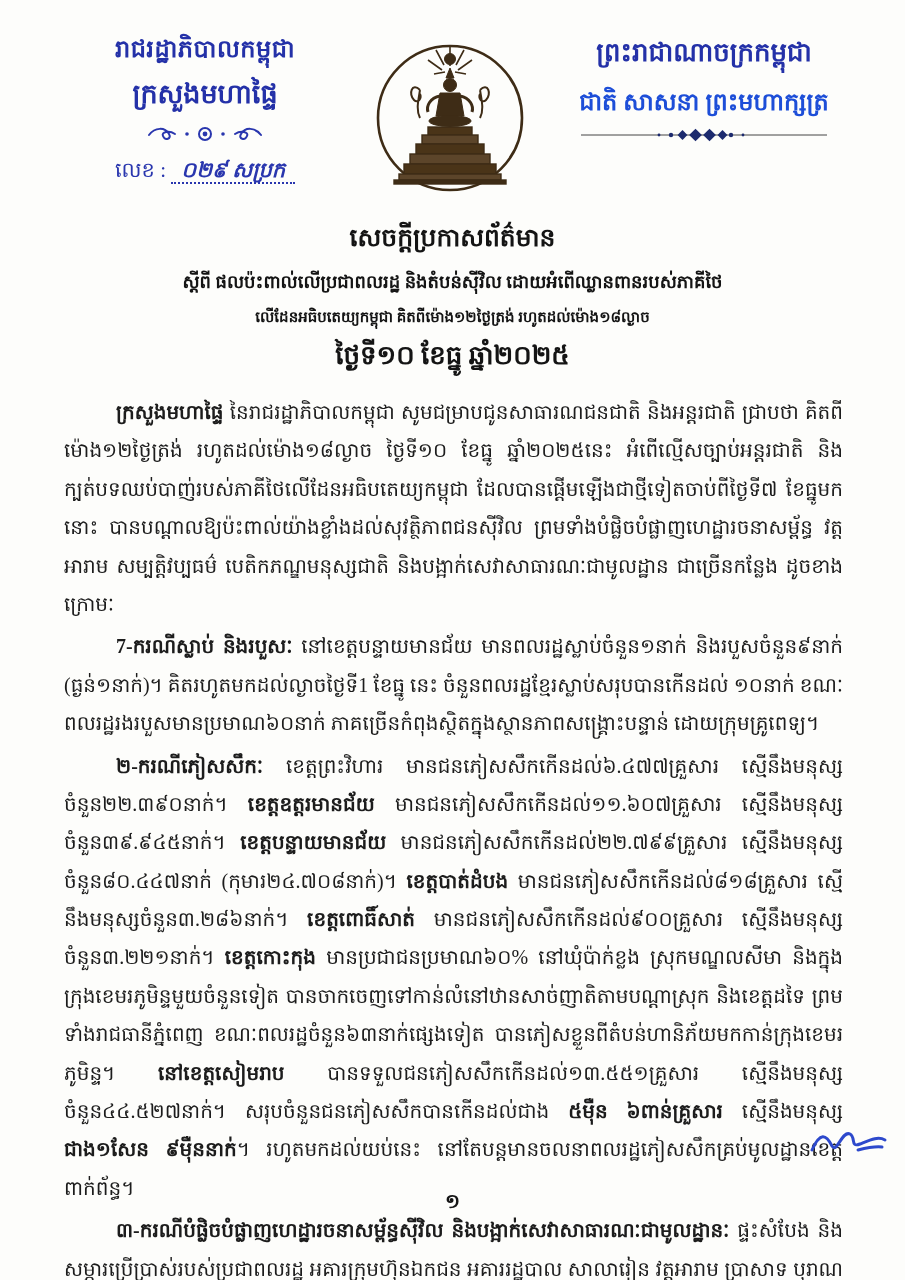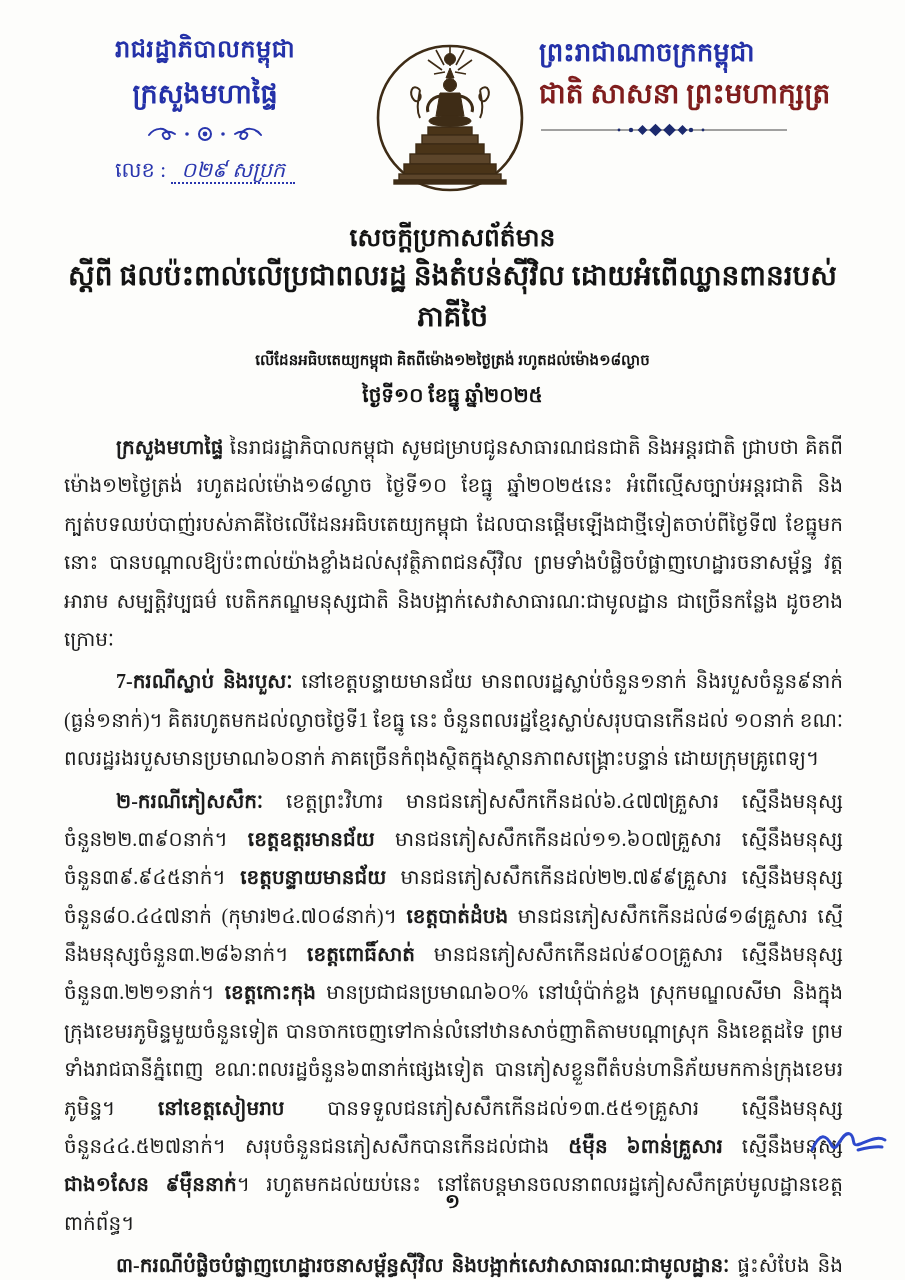--- a/index.html
+++ b/index.html
@@ -8,32 +8,32 @@
     background:#fdfdfb;overflow:hidden;
     font-family:"Liberation Serif","DejaVu Serif",serif;color:#1c1c1c;
   }
   
   .header{display:flex;justify-content:space-between;align-items:flex-start;padding:26px 36px 0 50px;}
   .hdr-left{width:310px;text-align:center;padding-top:8px;}
   .hdr-left .l1{font-size:24px;font-weight:bold;color:#2431a8;letter-spacing:.5px;}
   .hdr-left .l2{font-size:27px;font-weight:bold;color:#2431a8;margin-top:8px;}
   .hdr-left .orn{margin-top:8px;}
   .ref-line{margin-top:8px;font-size:21px;color:#2936ae;white-space:nowrap;}
-  .ref-val{font-style:italic;font-weight:normal;border-bottom:2px dotted #2936ae;padding:0 10px;}
+  .ref-val{font-style:italic;font-weight:bold;border-bottom:2px dotted #2936ae;padding:0 10px;}
   .emblem{width:152px;flex:0 0 auto;margin-top:6px;}
-  .hdr-right{width:330px;padding-top:10px;}
+  .hdr-right{width:330px;text-align:center;padding-top:10px;}
   .hdr-right .r1{font-size:26px;font-weight:bold;color:#2431a8;}
-  .hdr-right .r2{font-size:28px;font-weight:bold;color:#7f1d1d;margin-top:2px;}
+  .hdr-right .r2{font-size:24px;font-weight:bold;color:#1d4ed8;margin-top:13px;}
   .hdr-right .orn{margin-top:6px;}
   
   .title-block{text-align:center;margin-top:14px;font-weight:bold;color:#141414;}
   .title-block .t1{font-size:25px;}
-  .title-block .t2{font-size:28px;padding:0 60px;}
+  .title-block .t2{font-size:18px;margin-top:12px;padding:0 60px;}
   .title-block .t3{font-size:15px;margin-top:10px;}
-  .title-block .t4{font-size:20px;margin-top:10px;}
+  .title-block .t4{font-size:26px;margin-top:10px;}
   
   .body-text{padding:12px 58px 0 60px;font-size:20px;line-height:1.92;text-align:justify;}
   .para{margin:4px;text-indent:52px;}
   .seg{white-space:pre-wrap;}
   .seg-bold{font-weight:bold;}
   
   .page-number{position:absolute;left:0;right:0;bottom:62px;text-align:center;
     font-size:20px;font-weight:bold;color:#141414;}
   .signature-mark{position:absolute;top:1120px;left:808px;}
 </style>

